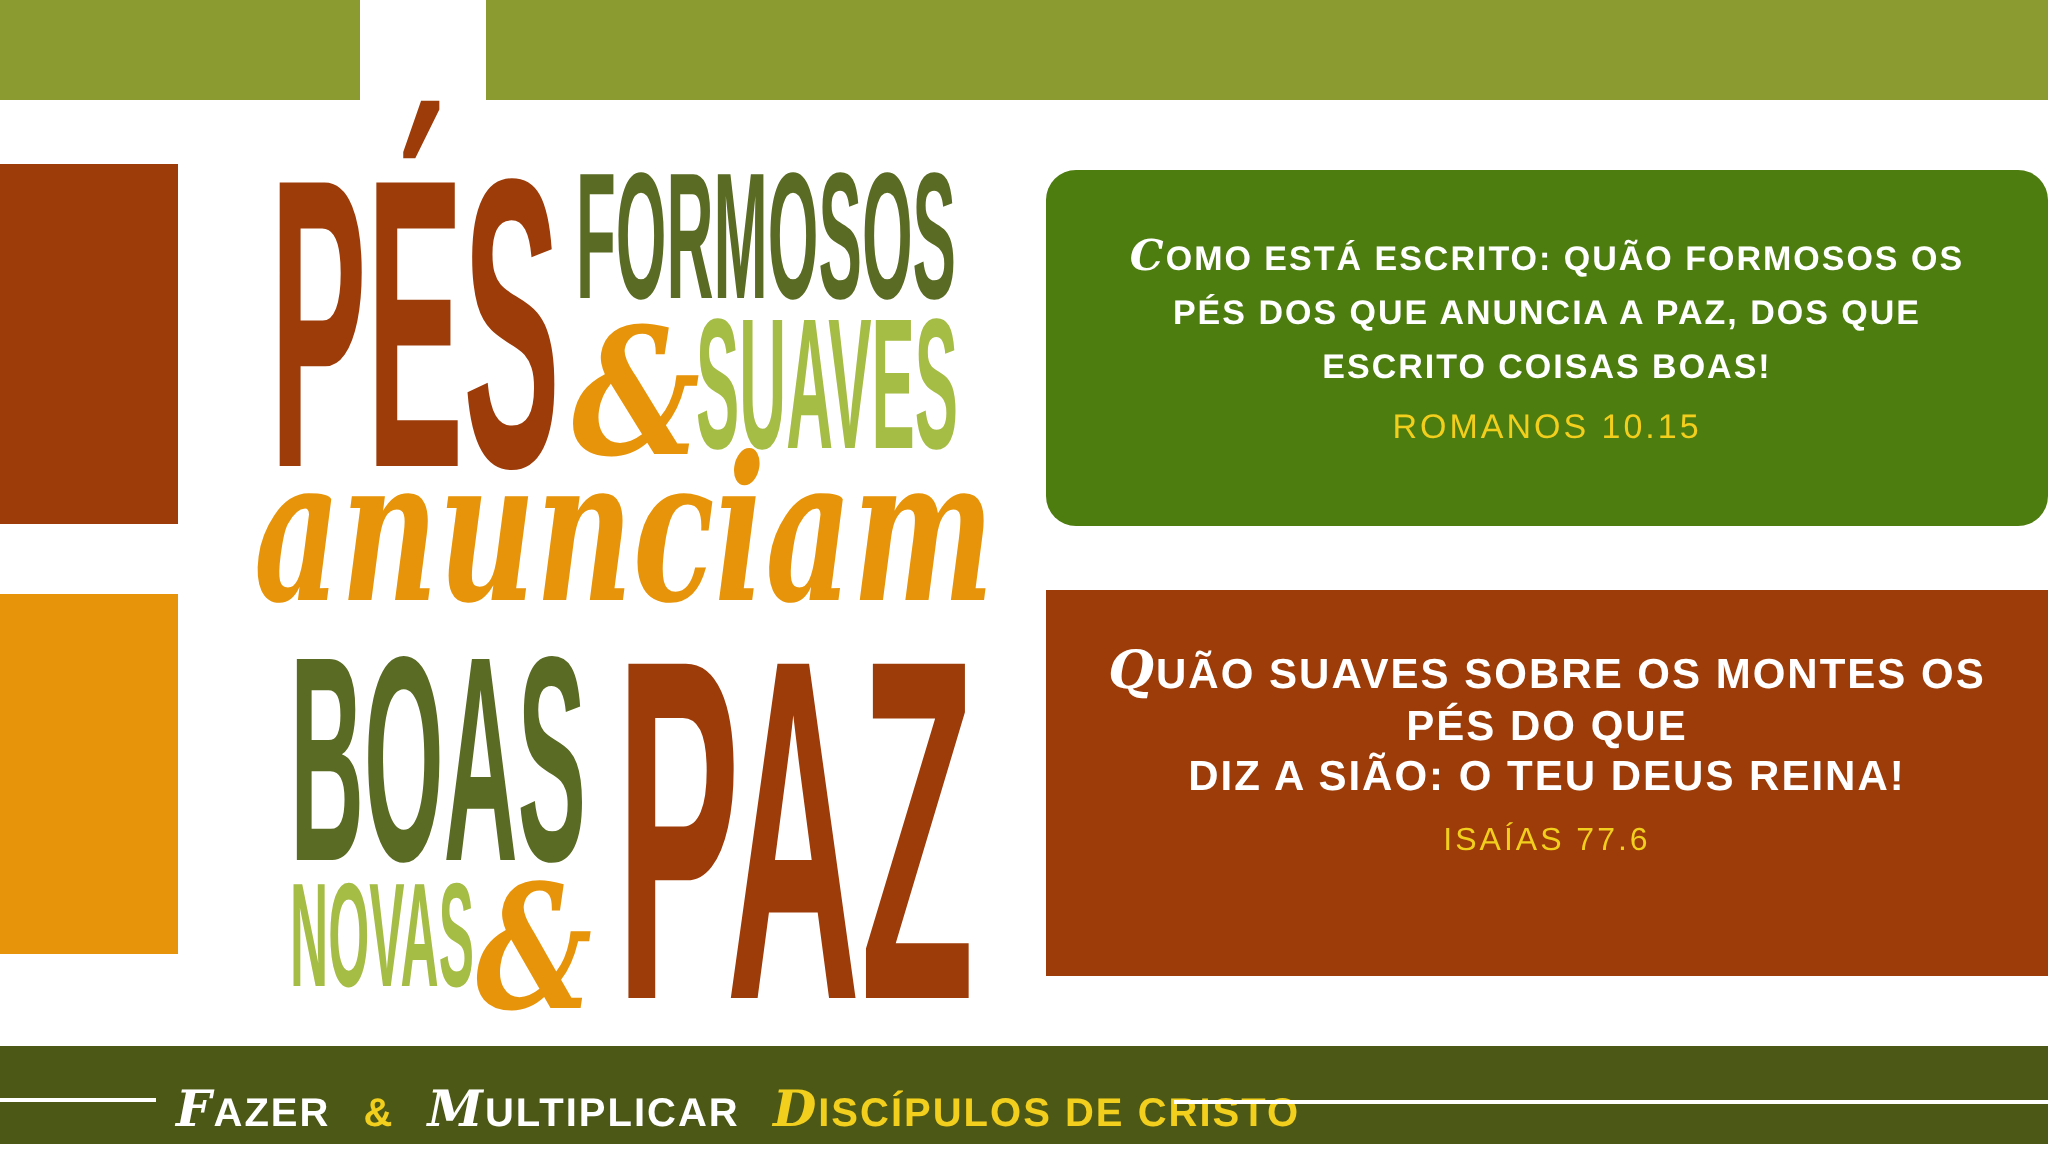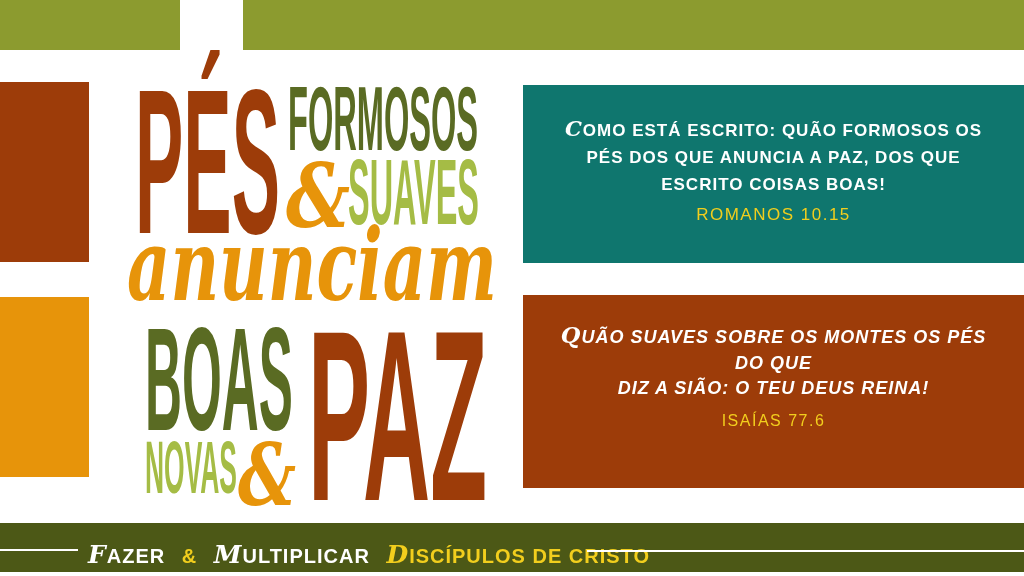--- a/index.html
+++ b/index.html
@@ -35,27 +35,27 @@
   #word-boas     {left:145px; top:307px; font-size:146px;}
   #word-novas    {left:145px; top:431px; font-size:74px;}
   #word-amp2     {left:238px; top:432px; font-size:86px;}
   #word-paz      {left:308px; top:294px; font-size:243px;}
 
   
   .verse-box{
     position:absolute; left:523px; width:501px; color:#ffffff;
     text-align:center; box-sizing:border-box;
   }
-  #verse-box-1{top:85px;  height:178px; background:#0f766e; padding:30px 28px 0 28px;}
+  #verse-box-1{top:85px;  height:178px; background:#4d7c0f; padding:30px 28px 0 28px;border-radius:15px;}
   #verse-box-2{top:295px; height:193px; background:#9d3c09; padding:28px 22px 0 22px;}
   .verse-line{
     font-weight:bold; letter-spacing:1px;
   }
   #verse-box-1 .verse-line{font-size:17px; line-height:27px;}
-  #verse-box-2 .verse-line{font-size:18px; line-height:25.5px;font-style:italic;}
+  #verse-box-2 .verse-line{font-size:21px; line-height:25.5px;}
   .verse-line.fancy::first-letter{
     font-family:"DejaVu Serif", serif; font-style:italic; font-size:1.25em;
   }
   .verse-ref{
     color:#f2ce1d; font-weight:normal; font-size:17px; letter-spacing:1.5px;
   }
   #verse-box-1 .verse-ref{margin-top:7px;}
   #verse-box-2 .verse-ref{margin-top:10px; font-size:16px;}
 
   

